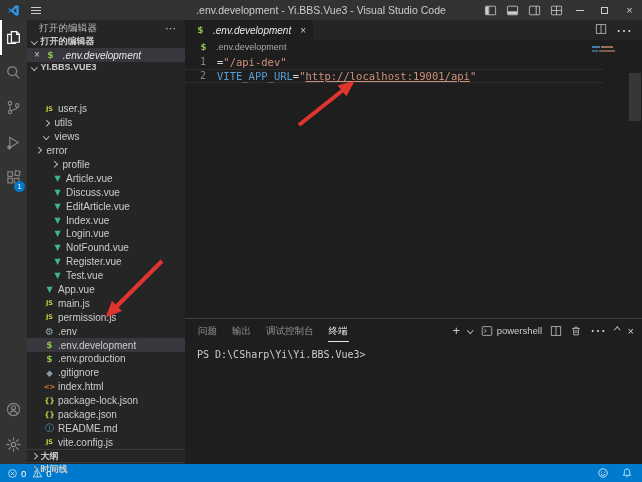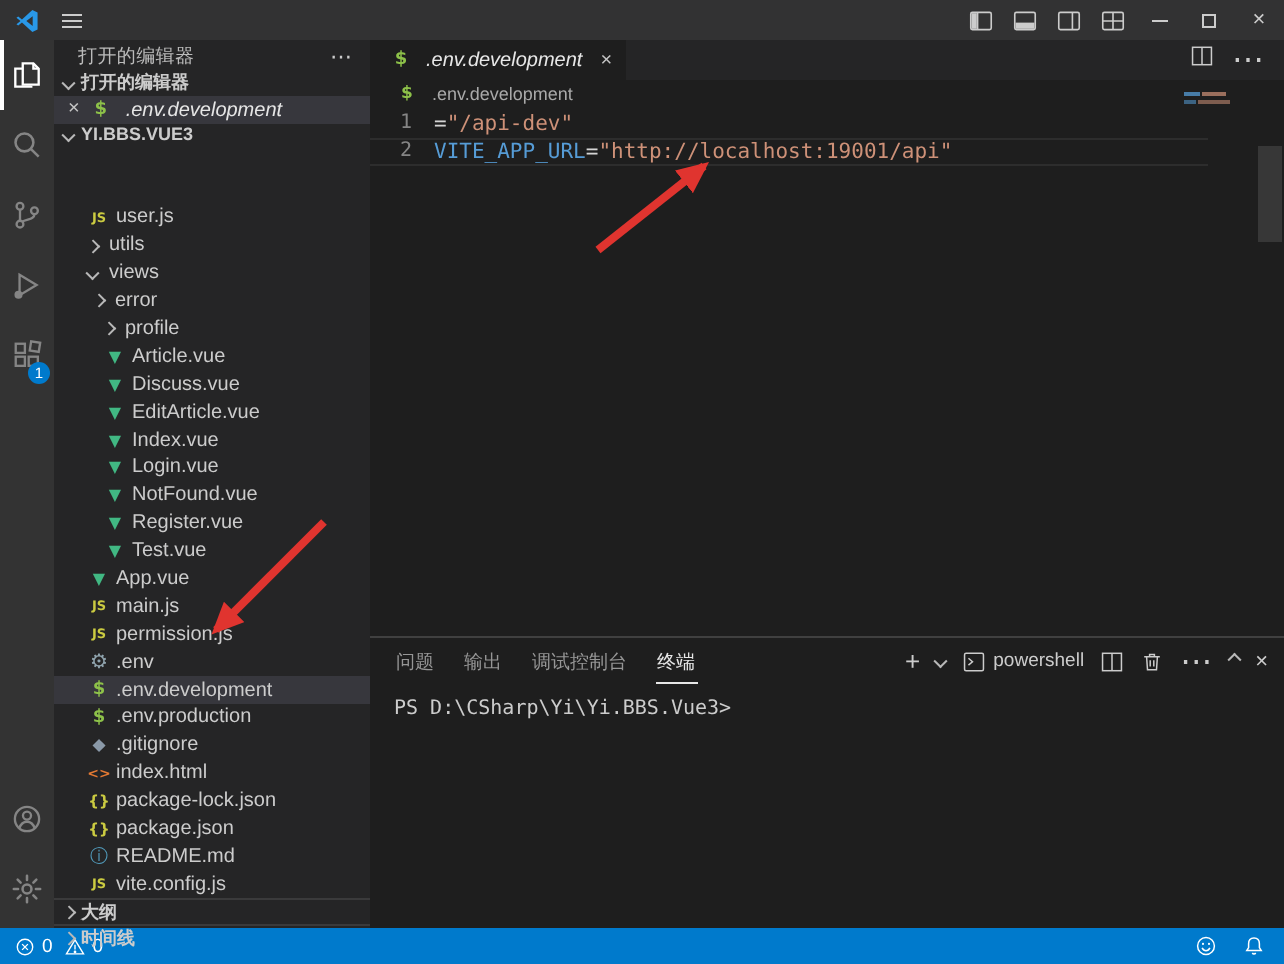--- a/index.html
+++ b/index.html
@@ -60,21 +60,21 @@
   .tab-close{color:#c5c5c5;margin-left:5px;font-size:10px;}
   .editor-actions{margin-left:auto;display:flex;align-items:center;gap:9px;padding-right:9px;color:#cccccc;}
   .breadcrumb{height:13px;display:flex;align-items:center;gap:4px;padding-left:12px;font-size:9px;color:#a9a9a9;flex:none;}
   .code{flex:1;position:relative;font-family:"DejaVu Sans Mono",monospace;font-size:10.5px;line-height:14px;padding-top:2px;}
   .code-line{display:flex;height:14px;margin-right:38px;white-space:pre;}
   .code-line.current{box-shadow:inset 0 1px 0 rgba(255,255,255,.07), inset 0 -1px 0 rgba(255,255,255,.07);}
   .ln{width:21px;text-align:right;color:#858585;margin-right:11px;flex:none;font-size:10px;}
   .k{color:#569CD6;}
   .op{color:#d4d4d4;}
   .s{color:#CE9178;}
-  .lnk{color:#CE9178;cursor:pointer;}
+  .lnk{color:#CE9178;text-decoration:underline;cursor:pointer;}
   .minimap{position:absolute;top:20px;right:14px;width:40px;bottom:146px;}
   .mm-mark{position:absolute;height:2px;}
   .scrollbar{position:absolute;top:20px;right:0;width:14px;bottom:146px;}
   .sb-slider{position:absolute;top:33px;left:1px;right:1px;height:48px;background:rgba(121,121,121,.28);}
 
   
   .panel{height:146px;flex:none;border-top:1px solid rgba(128,128,128,.35);display:flex;flex-direction:column;background:#1e1e1e;}
   .panel-header{height:23px;display:flex;align-items:center;padding:0 8px 0 12px;flex:none;}
   .ptab{font-size:9.5px;color:#969696;margin-right:13px;padding:5px 1px 3px;cursor:pointer;}
   .ptab.active{color:#e7e7e7;border-bottom:1px solid #e7e7e7;}
@@ -104,20 +104,21 @@
     <span class="vslogo">
       <svg viewBox="0 0 16 16" width="13" height="13">
           <path fill="#2998E8" d="M11.3 1.2L4.9 7.1 2.6 5.3l-1.1.7L4 8 1.5 10l1.1.7 2.3-1.8 6.4 5.9 3.2-1.6V2.8L11.3 1.2zM11.5 5v6L7.6 8l3.9-3z"></path>
         </svg>
     </span>
     <span class="menu-ic">
         <i></i>
         <i></i>
         <i></i>
       </span>
+    <div class="tb-title">.env.development - Yi.BBS.Vue3 - Visual Studio Code</div>
     <div class="tb-right">
       <span class="tb-ic">
         <svg viewBox="0 0 16 16" width="13" height="13" fill="none" stroke="#cccccc">
             <rect x="1.7" y="2.7" width="12.6" height="10.6" rx="1"></rect>
             <path d="M5.9 2.7v10.6" fill="none"></path>
             <rect x="2.2" y="3.2" width="3.2" height="9.6" fill="#cccccc" stroke="none"></rect>
           </svg>
       </span>
       <span class="tb-ic">
         <svg viewBox="0 0 16 16" width="13" height="13" fill="none" stroke="#cccccc">
@@ -245,21 +246,21 @@
             <span class="tname">user.js</span>
           </div>
           <div class="trow" style="padding-left: 16px;">
             <span class="chev right"></span>
             <span class="tname">utils</span>
           </div>
           <div class="trow" style="padding-left: 16px;">
             <span class="chev down"></span>
             <span class="tname">views</span>
           </div>
-          <div class="trow" style="padding-left: 19px;">
+          <div class="trow" style="padding-left: 8px;">
             <span class="chev right"></span>
             <span class="tname">error</span>
           </div>
           <div class="trow" style="padding-left: 24px;">
             <span class="chev right"></span>
             <span class="tname">profile</span>
           </div>
           <div class="trow" style="padding-left: 24px;">
             <span class="ficon" style="color: rgb(65, 184, 131); font-size: 8px;">▼</span>
             <span class="tname">Article.vue</span>

